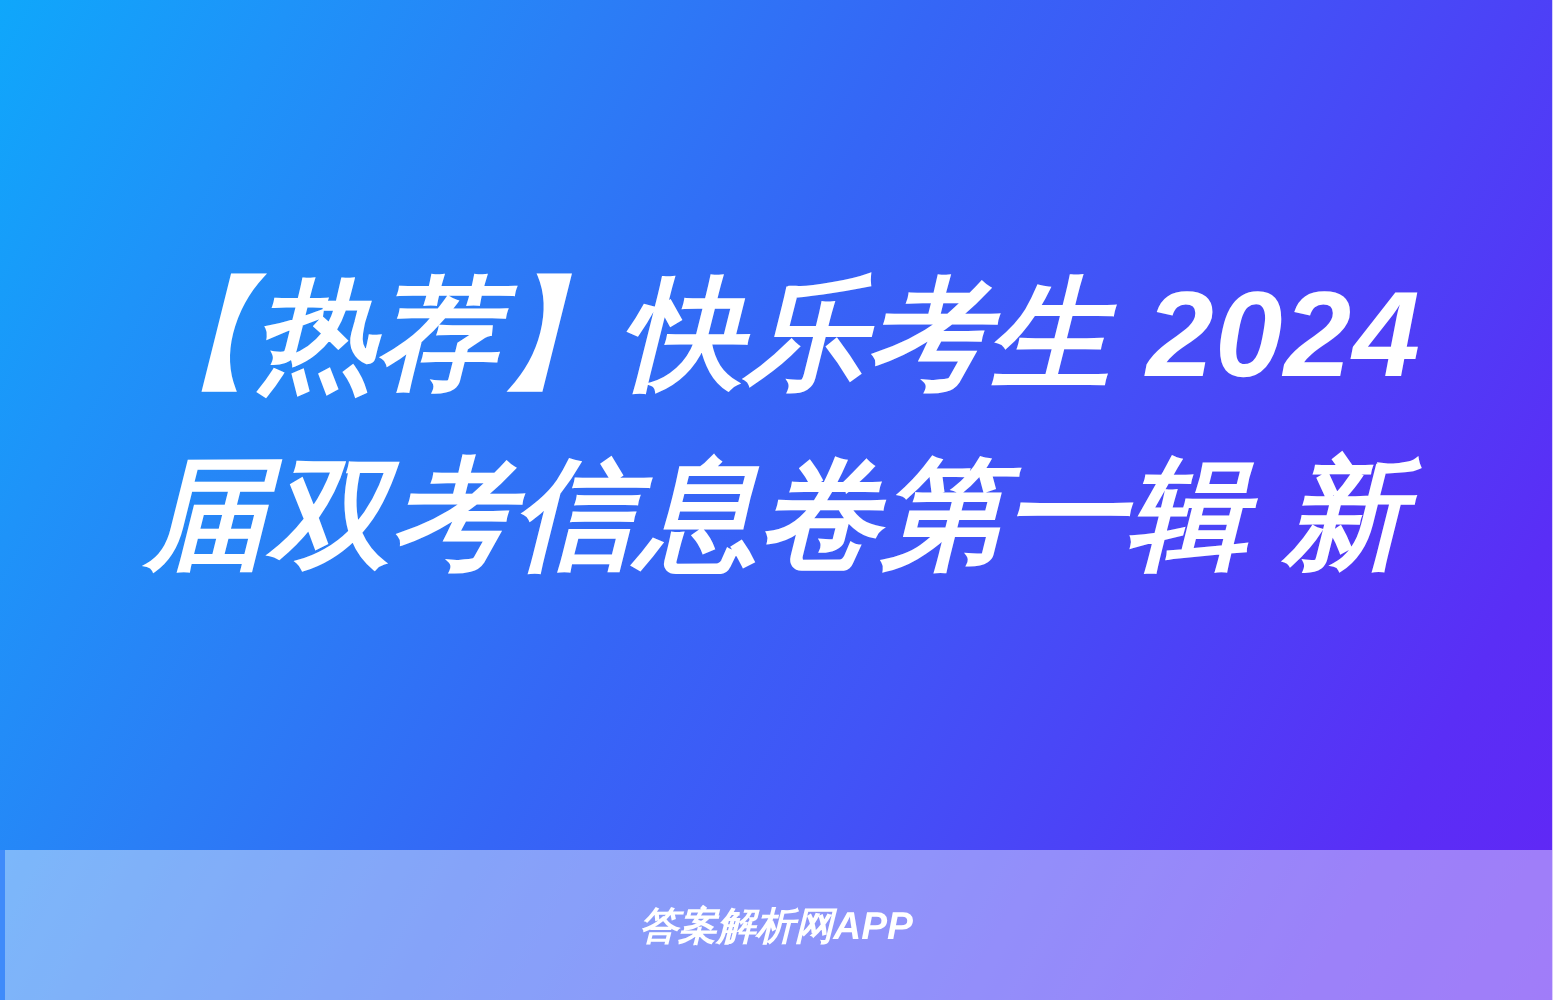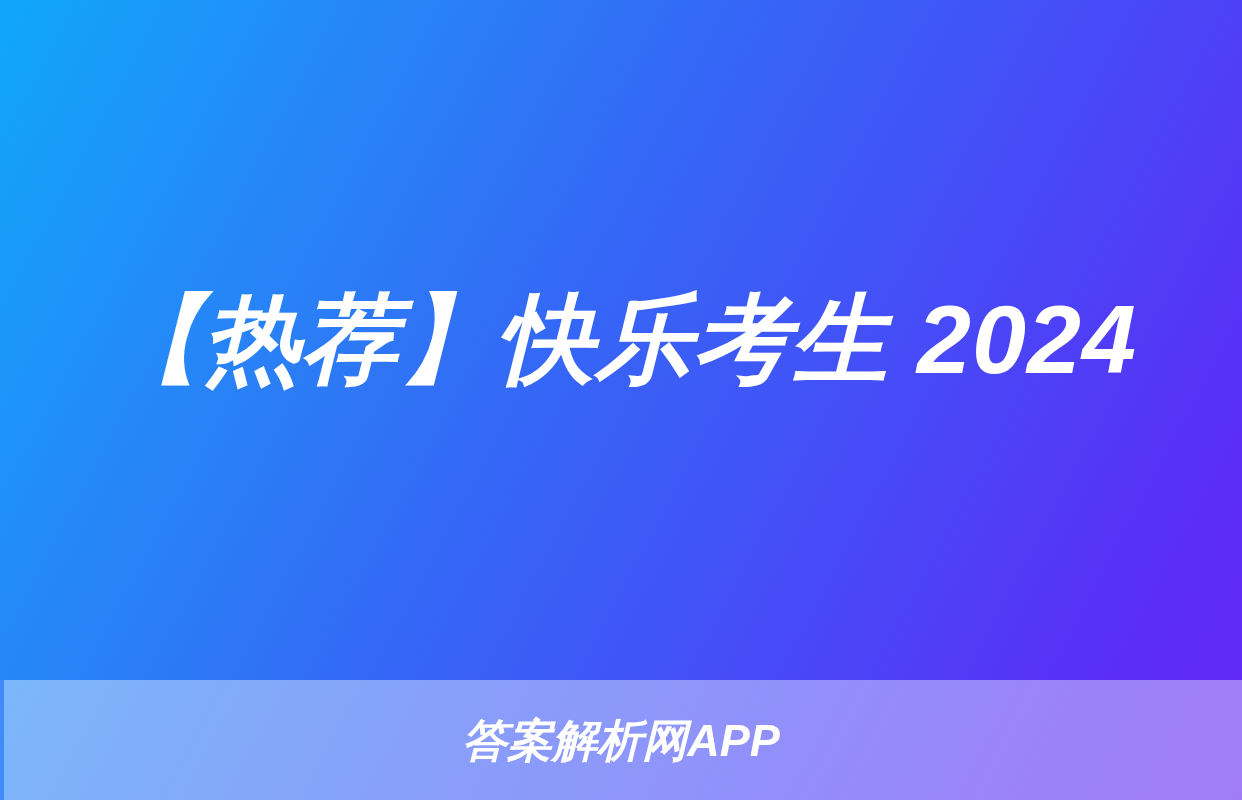--- a/index.html
+++ b/index.html
@@ -69,40 +69,41 @@
   #band-left-edge {
     position: absolute;
     left: 0;
     top: 0;
     width: 4px;
     height: 120px;
     background: #3F8BFA;
   }
   #watermark-text {
     color: #ffffff;
-    font-size: 45px;
+    font-size: 31px;
     font-weight: 700;
     font-style: italic;
     letter-spacing: 0px;
     white-space: nowrap;
     font-family: "Liberation Sans", "DejaVu Sans", sans-serif;
     position: relative;
     z-index: 2;
     margin-top: 2px;
   }
 </style>
 </head>
 <body>
 
 <div id="screen">
 
   <div id="bg"></div>
 
   <div id="title-block">
     <div class="title-line">【热荐】快乐考生 2024</div>
+    <div class="title-line">届双考信息卷第一辑 新</div>
   </div>
 
   <div id="watermark-band">
     <div id="band-left-edge"></div>
     <div id="watermark-text">答案解析网APP</div>
   </div>
 
 </div>
 
 </body></html>

